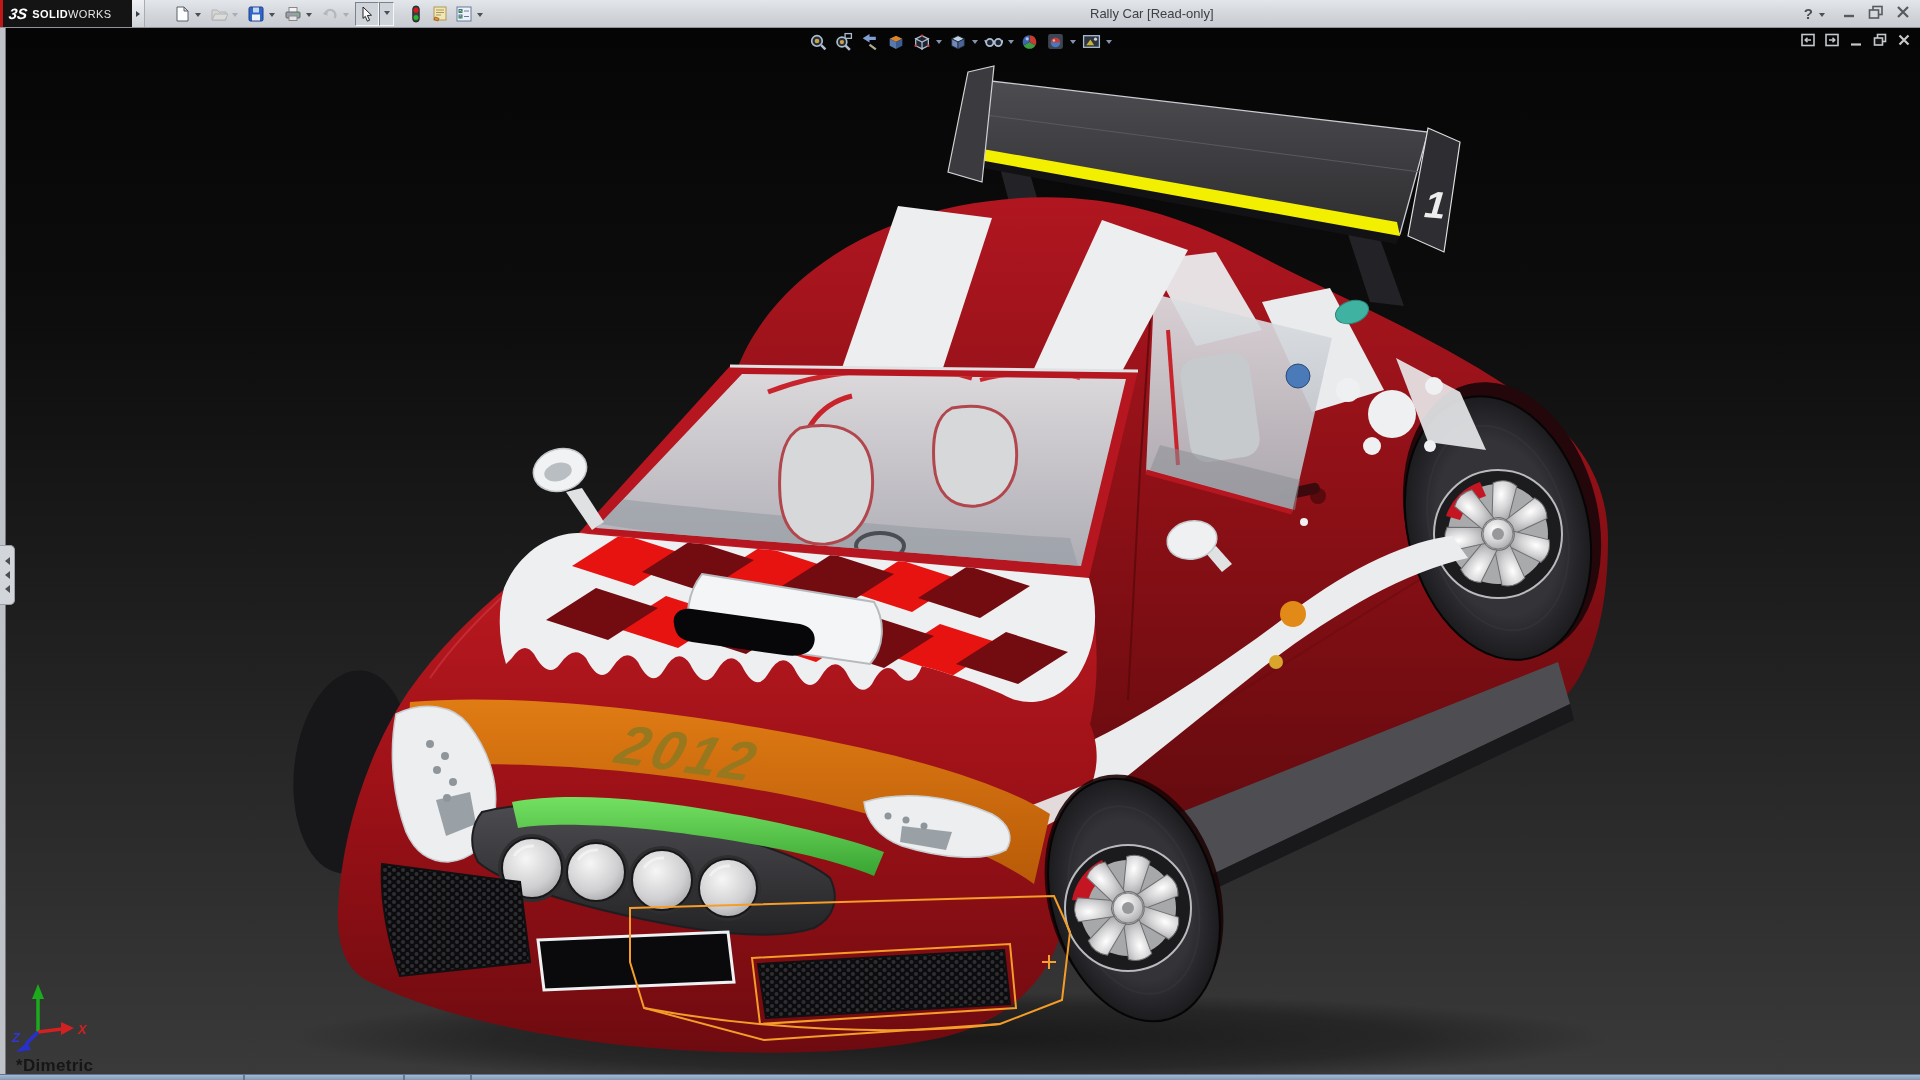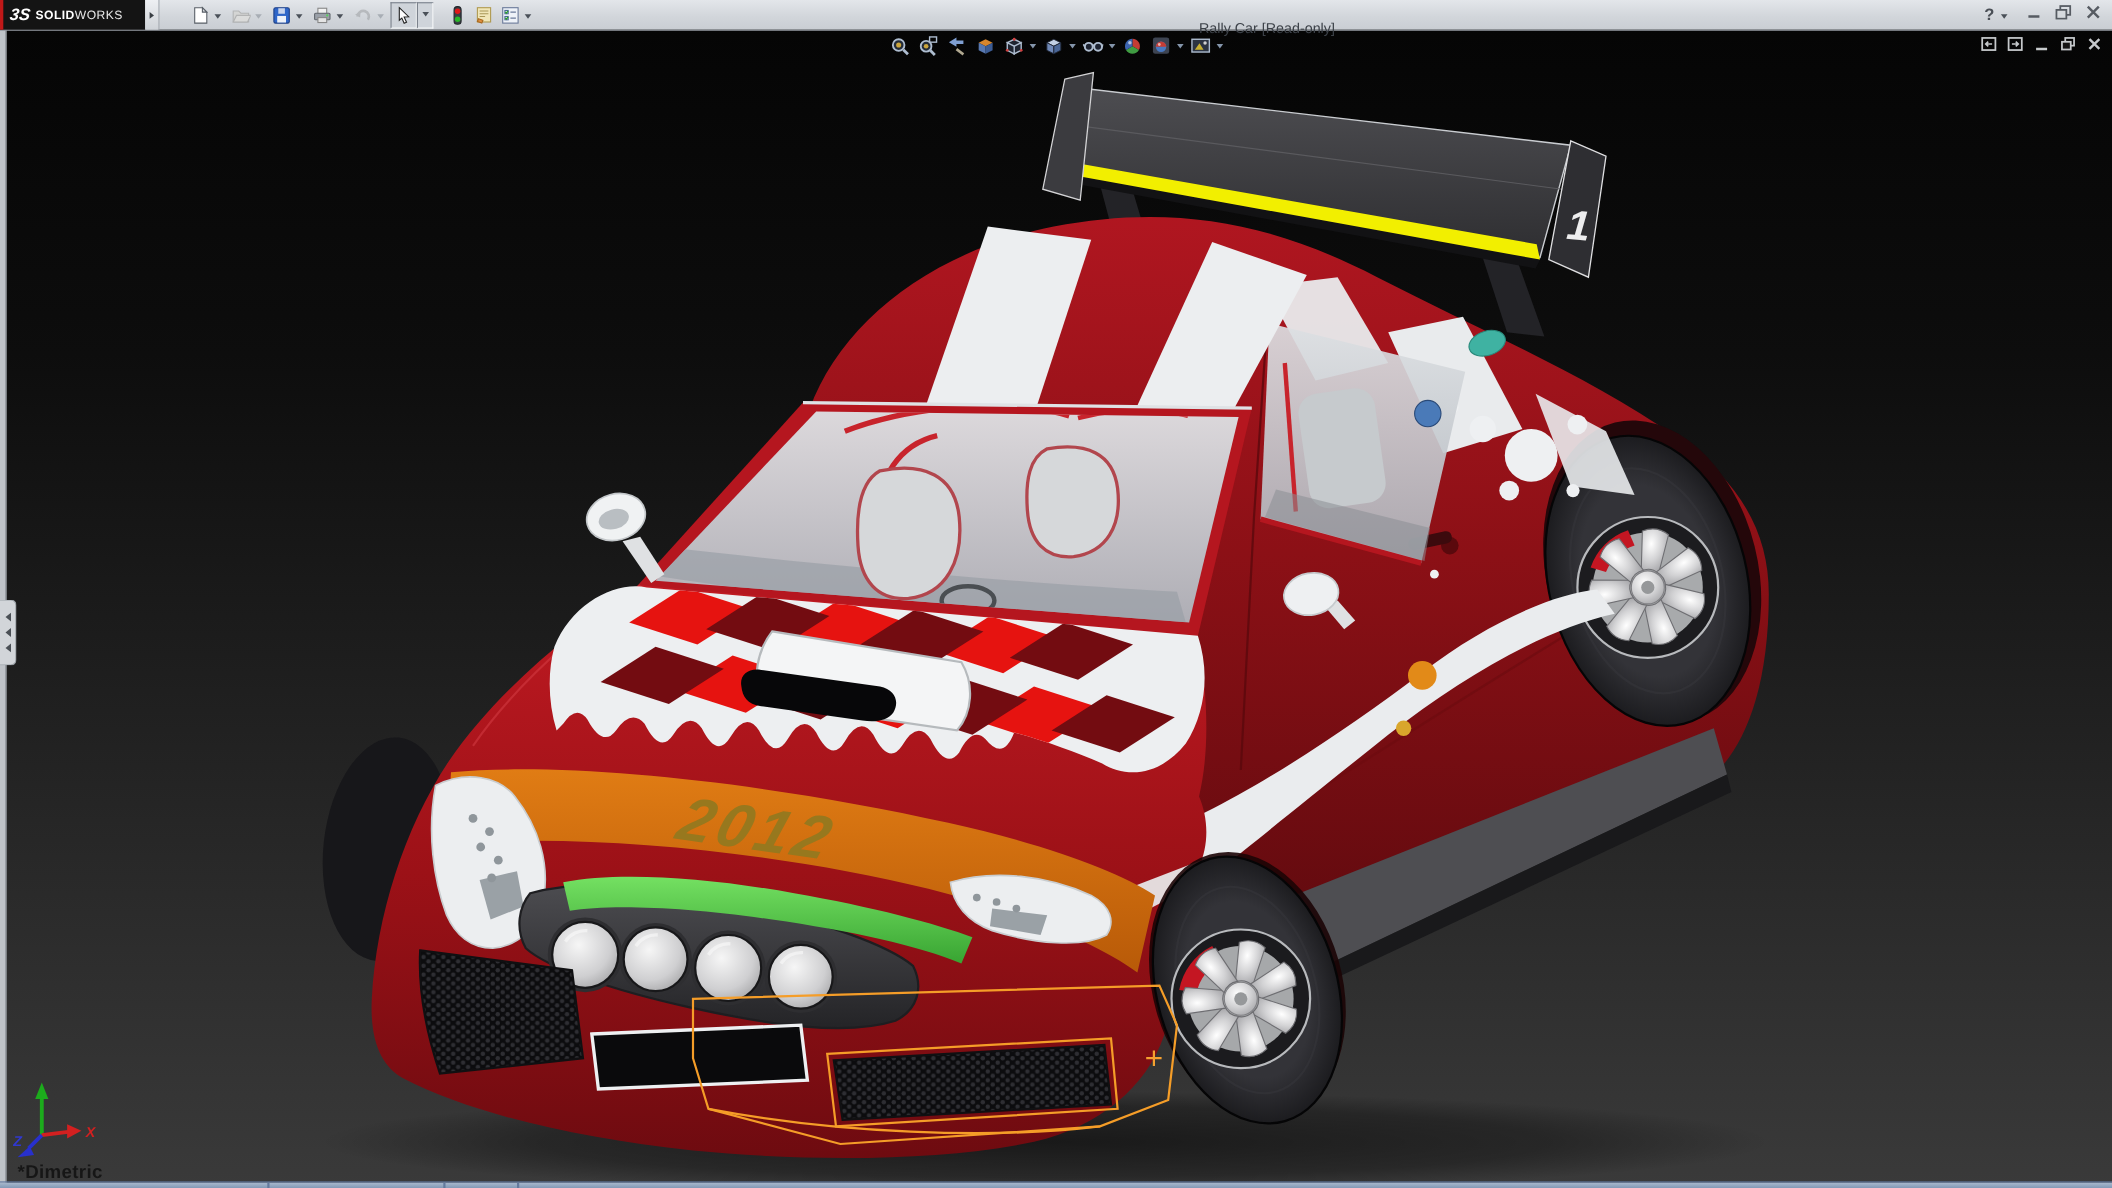--- a/index.html
+++ b/index.html
@@ -21,21 +21,21 @@
   .ovf-tab i{width:0;height:0;border-left:4px solid #3a3f45;border-top:3.5px solid transparent;border-bottom:3.5px solid transparent;}
   .tbar{position:absolute;left:170px;top:0;height:27px;display:flex;align-items:center;}
   .tb{width:22px;height:22px;display:flex;align-items:center;justify-content:center;border:1px solid transparent;}
   .tb svg{display:block;}
   .tb.dis{opacity:.55;filter:grayscale(.6);}
   .pressed{background:#cfd4da;border:1px solid;border-color:#7b828c #f6f7f8 #f6f7f8 #7b828c;}
   .car3{width:0;height:0;border:3.5px solid transparent;border-top:4.5px solid #4a5058;margin:5px 6px 0 1px;}
   .car3.dis{border-top-color:#a8aeb5;}
   .gap{width:10px;}
   .title-text{position:absolute;left:1090px;top:0;height:27px;line-height:27px;
-    font-size:13px;color:#3c4148;z-index:31;margin-top:12px;}
+    font-size:13px;color:#3c4148;z-index:31;}
   .appctl{position:absolute;right:8px;top:0;height:27px;display:flex;align-items:center;gap:9px;z-index:31;}
   .help-q{font-size:15px;font-weight:700;color:#4a4f56;margin-right:-4px;}
   
   .viewport{position:absolute;left:0;top:27px;width:1920px;height:1053px;
     background:linear-gradient(180deg,#050505 0%,#0d0d0d 28%,#222 62%,#3a3a3a 100%);}
   .scene{position:absolute;inset:0;}
   .left-strip{position:absolute;left:0;top:0;width:5px;height:1053px;
     background:#bfc3c8;border-right:1px solid #75797f;z-index:5;}
   .left-handle{position:absolute;left:0;top:518px;width:14px;height:58px;background:#d2d5d9;
     border:1px solid #9aa0a6;border-left:none;border-radius:0 5px 5px 0;z-index:6;

